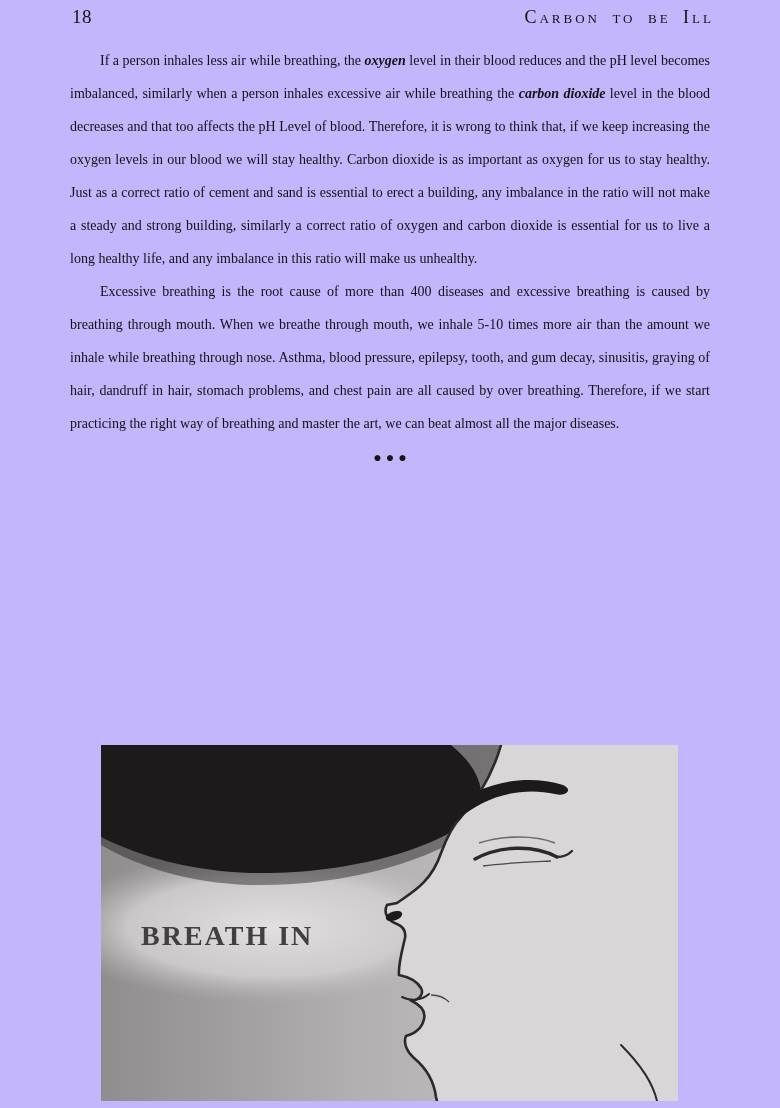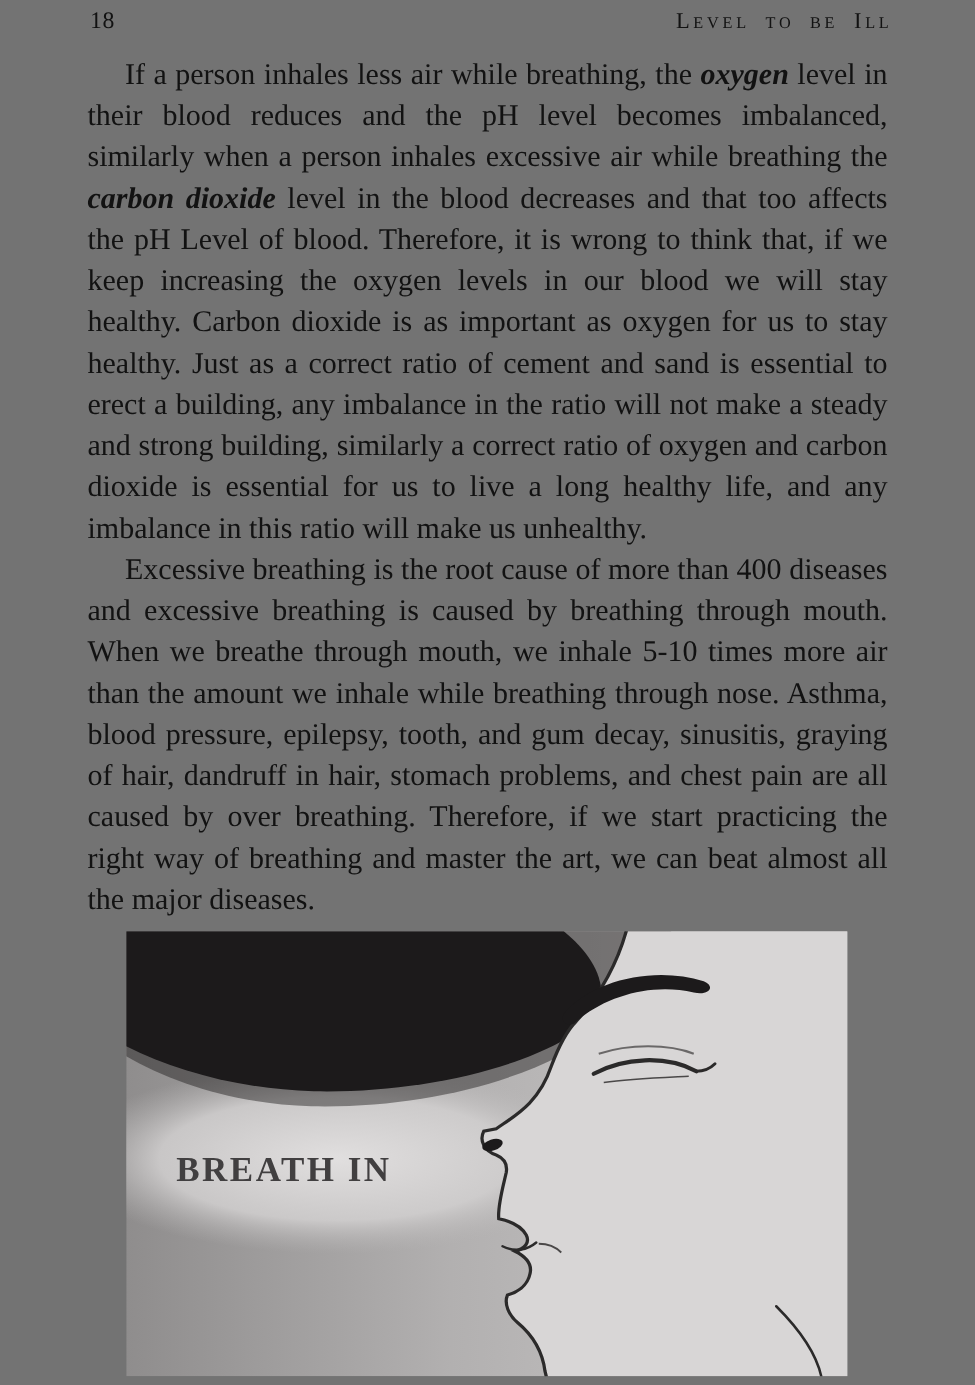--- a/index.html
+++ b/index.html
@@ -1,32 +1,32 @@
 <!DOCTYPE html>
 <html><head>
 <meta charset="utf-8">
 <style>
   html,body{margin:0;padding:0;background:#e9e9e9;}
   .page{
-    width:780px;height:1108px;background:#737373;margin:0 auto;position:relative;
+    width:780px;height:1108px;background:#c4b5fd;margin:0 auto;position:relative;
     font-family:"Liberation Serif", serif;color:#121212;overflow:hidden;
   }
   .header-row{
     position:absolute;top:6px;left:72px;right:66px;
     display:flex;justify-content:space-between;align-items:baseline;
   }
   .page-number{font-size:19px;letter-spacing:.5px;}
   .running-head{
     font-size:18px;font-variant:small-caps;letter-spacing:3px;word-spacing:5px;
   }
   .text-column{
     position:absolute;top:44px;left:70px;width:640px;
   }
   .body-para{
-    margin:0;font-size:24px;line-height:33px;text-align:justify;text-justify:inter-word;
+    margin:0;font-size:14px;line-height:33px;text-align:justify;text-justify:inter-word;
     text-indent:30px;
   }
   .bi{font-weight:bold;font-style:italic;}
   .separator{
     text-align:center;font-size:14px;letter-spacing:4px;margin-top:10px;color:#161616;
     text-indent:4px;
   }
   .illustration-wrap{
     position:absolute;top:745px;left:101px;width:666px;height:356px;
   }
@@ -35,21 +35,21 @@
     font-family:"Liberation Serif", serif;font-weight:bold;font-size:28px;letter-spacing:2px;
   }
 </style>
 </head>
 <body>
 
 <div class="page">
 
   <div class="header-row">
     <span class="page-number">18</span>
-    <span class="running-head">Level to be Ill</span>
+    <span class="running-head">Carbon to be Ill</span>
   </div>
 
   <div class="text-column">
     <div id="paragraphs">
         <p class="body-para"><span>If a person inhales less air while breathing, the </span><span class="bi">oxygen</span><span> level in their blood reduces and the pH level becomes imbalanced, similarly when a person inhales excessive air while breathing the </span><span class="bi">carbon dioxide</span><span> level in the blood decreases and that too affects the pH Level of blood. Therefore, it is wrong to think that, if we keep increasing the oxygen levels in our blood we will stay healthy. Carbon dioxide is as important as oxygen for us to stay healthy. Just as a correct ratio of cement and sand is essential to erect a building, any imbalance in the ratio will not make a steady and strong building, similarly a correct ratio of oxygen and carbon dioxide is essential for us to live a long healthy life, and any imbalance in this ratio will make us unhealthy.</span></p>
         <p class="body-para"><span>Excessive breathing is the root cause of more than 400 diseases and excessive breathing is caused by breathing through mouth. When we breathe through mouth, we inhale 5-10 times more air than the amount we inhale while breathing through nose. Asthma, blood pressure, epilepsy, tooth, and gum decay, sinusitis, graying of hair, dandruff in hair, stomach problems, and chest pain are all caused by over breathing. Therefore, if we start practicing the right way of breathing and master the art, we can beat almost all the major diseases.</span></p>
       </div>
     <div class="separator">●●●</div>
   </div>
 

